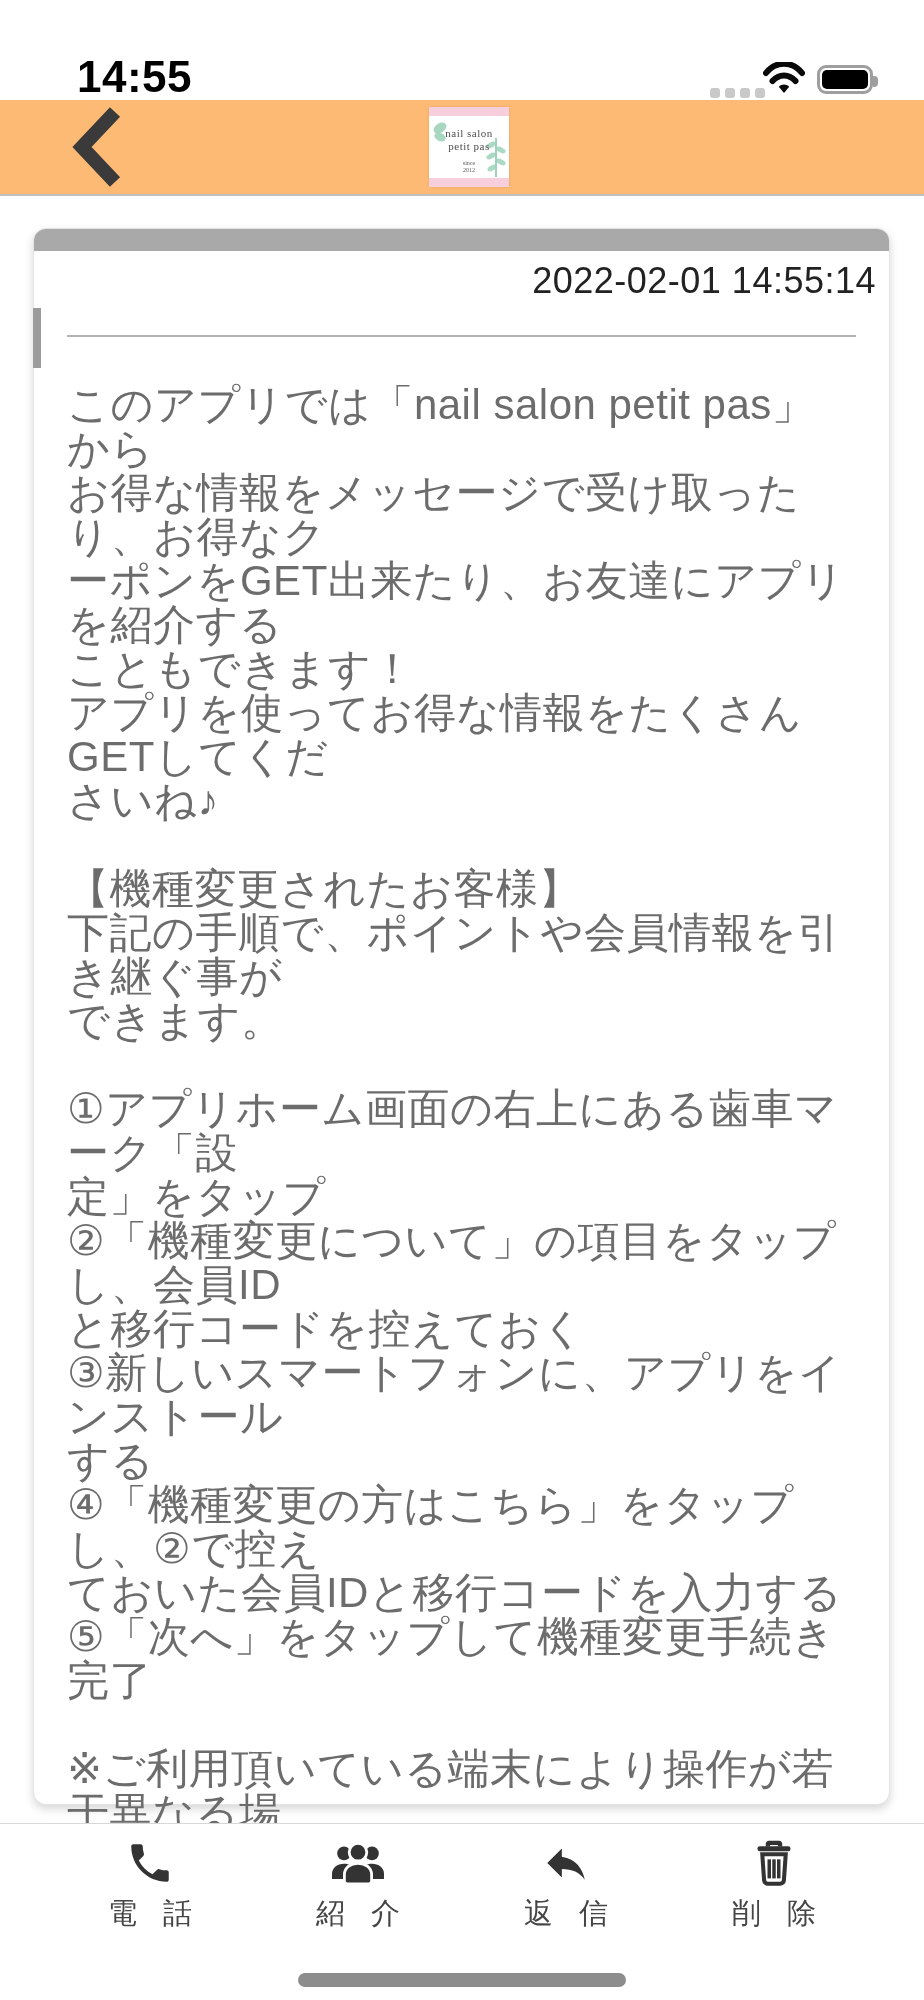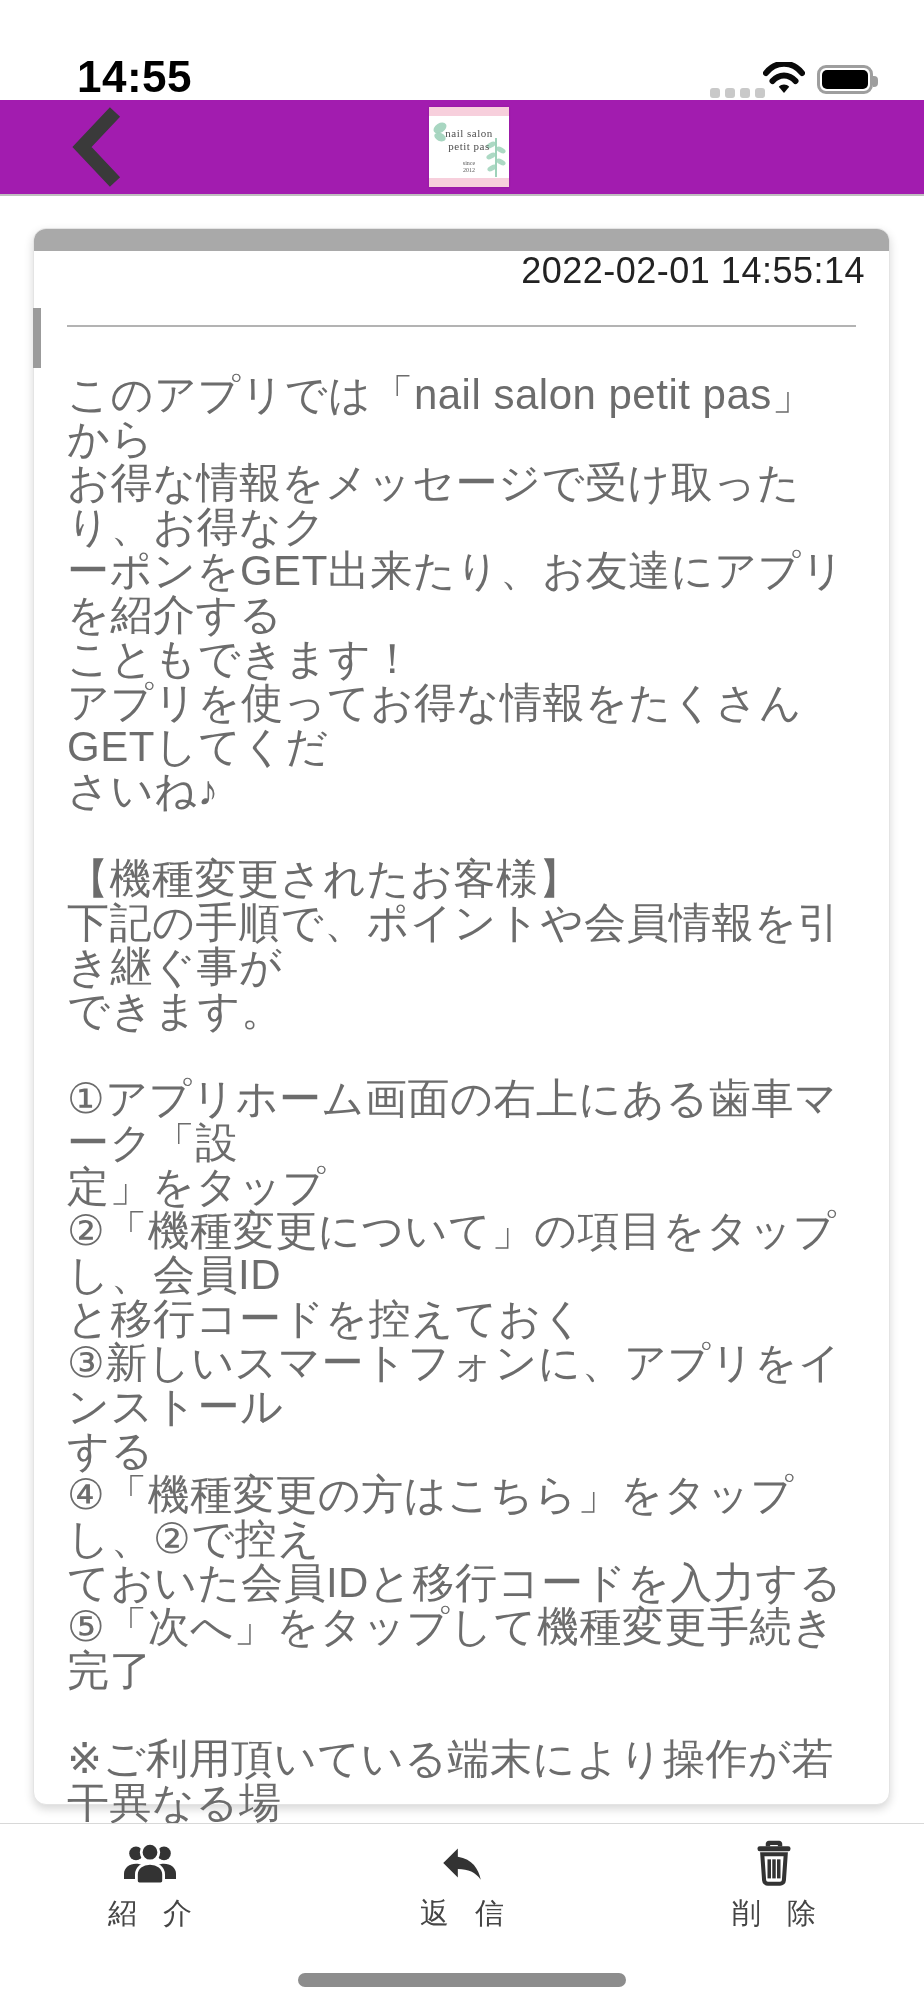--- a/index.html
+++ b/index.html
@@ -22,21 +22,21 @@
   .signal-dots i { display: block; width: 10px; height: 10px; border-radius: 3px; background: #c9c9c9; }
   .wifi { position: absolute; left: 763px; top: 50px; }
   .battery { position: absolute; left: 817px; top: 53px; width: 56px; height: 29px;
     border: 3px solid rgba(0,0,0,0.38); border-radius: 9px; }
   .battery .level { position: absolute; inset: 2px; background: #000; border-radius: 5px; }
   .battery .nub { position: absolute; right: -8px; top: 8px; width: 5px; height: 11px;
     background: rgba(0,0,0,0.38); border-radius: 0 4px 4px 0; }
 
   
   .nav-bar { position: absolute; left: 0; top: 100px; width: 924px; height: 96px;
-    background: #a21caf; border-bottom: 2px solid #bfbfbf; }
+    background: #fdba74; border-bottom: 2px solid #bfbfbf; }
   .back-button { position: absolute; left: 68px; top: 6px; width: 56px; height: 84px; cursor: pointer; background: none; border: none; }
   .salon-logo { position: absolute; left: 429px; top: 7px; width: 80px; height: 80px;
     background: #fff; box-shadow: 0 0 2px rgba(0,0,0,0.12); overflow: hidden; }
   .logo-bar { position: absolute; left: 0; width: 80px; height: 9px; background: #f7cfdc; }
   .logo-bar.top { top: 0; } .logo-bar.bottom { bottom: 0; }
   .logo-text { position: absolute; left: 0; top: 20px; width: 80px; text-align: center;
     font-family: "Liberation Serif", "DejaVu Serif", serif; color: #4f4f4f; }
   .logo-name { font-size: 11px; line-height: 13px; letter-spacing: 0.5px; }
   .logo-since { margin-top: 7px; font-size: 6px; line-height: 7px; color: #5a5a5a; }
   .logo-art { position: absolute; pointer-events: none; }
@@ -44,21 +44,21 @@
   .logo-art.sprig { right: 1px; top: 28px; }
 
   
   .content { position: absolute; left: 0; top: 198px; width: 924px; height: 1625px; background: #fff; }
   .card { position: absolute; left: 33px; top: 30px; width: 857px; height: 1577px;
     background: #fff; border: 1px solid #e4e4e4; border-radius: 13px;
     box-shadow: 0 4px 10px rgba(0,0,0,0.16); }
   .card-topbar { height: 22px; background: #a9a9a9; border-radius: 12px 12px 0 0; }
   .scroll-thumb { position: absolute; left: -1px; top: 79px; width: 8px; height: 60px;
     background: #9b9b9b; }
-  .timestamp { padding-right: 24px; text-align: right;
+  .timestamp { margin-top: 10px; padding-right: 13px; text-align: right;
     font-size: 36px; line-height: 40px; color: #222; letter-spacing: 0.5px; }
   .msg-title { margin: 8px 33px 0; font-size: 40px; line-height: 50px; font-weight: 700;
     color: #3a3a3a; letter-spacing: 1px; }
   .card-divider { margin: 34px 33px 0; border: none; border-top: 2px solid #b3b3b3; }
   .message-body { margin: 46px 33px 0; font-size: 42px; line-height: 44px;
     color: #6c6c6c; letter-spacing: 0.5px; white-space: pre-line; }
 
   
   .toolbar { position: absolute; left: 0; top: 1823px; width: 924px; height: 177px;
     background: #fff; border-top: 1px solid #d8d8d8;
@@ -162,20 +162,28 @@
 ⑤「次へ」をタップして機種変更手続き完了
 
 ※ご利用頂いている端末により操作が若干異なる場
 合がございます。ご了承ください。</div>
     </section>
   </main>
 
   <footer class="toolbar">
     <button class="toolbar-item">
       <span class="icon-box">
+        <svg width="50" height="50" viewBox="0 0 24 24">
+          <path class="dark" d="M6.62 10.79c1.44 2.83 3.76 5.14 6.59 6.59l2.2-2.2c.27-.27.67-.36 1.02-.24 1.12.37 2.33.57 3.57.57.55 0 1 .45 1 1V20c0 .55-.45 1-1 1-9.39 0-17-7.61-17-17 0-.55.45-1 1-1h3.5c.55 0 1 .45 1 1 0 1.25.2 2.45.57 3.57.11.35.03.74-.25 1.02l-2.2 2.2z"></path>
+        </svg>
+      </span>
+      <span class="toolbar-label">電話</span>
+    </button>
+    <button class="toolbar-item">
+      <span class="icon-box">
         <svg width="56" height="46" viewBox="0 0 28 22">
           <circle class="dark" cx="7" cy="6.2" r="3.4"></circle>
           <circle class="dark" cx="21" cy="6.2" r="3.4"></circle>
           <path class="dark" d="M1 19 v-2.6 c0-3 2.7-5 6-5 1.3 0 2.5.3 3.5.9 V19 Z"></path>
           <path class="dark" d="M27 19 v-2.6 c0-3-2.7-5-6-5-1.3 0-2.5.3-3.5.9 V19 Z"></path>
           <circle class="dark" cx="14" cy="5.6" r="4.4" stroke="#ffffff" stroke-width="1.4"></circle>
           <path class="dark" d="M7.2 20 v-3.2 c0-3.4 3-5.6 6.8-5.6 s6.8 2.2 6.8 5.6 V20 c0 .9-.7 1.4-1.5 1.4 h-10.6 c-.8 0-1.5-.5-1.5-1.4 z" stroke="#ffffff" stroke-width="1.4"></path>
         </svg>
       </span>
       <span class="toolbar-label">紹介</span>

